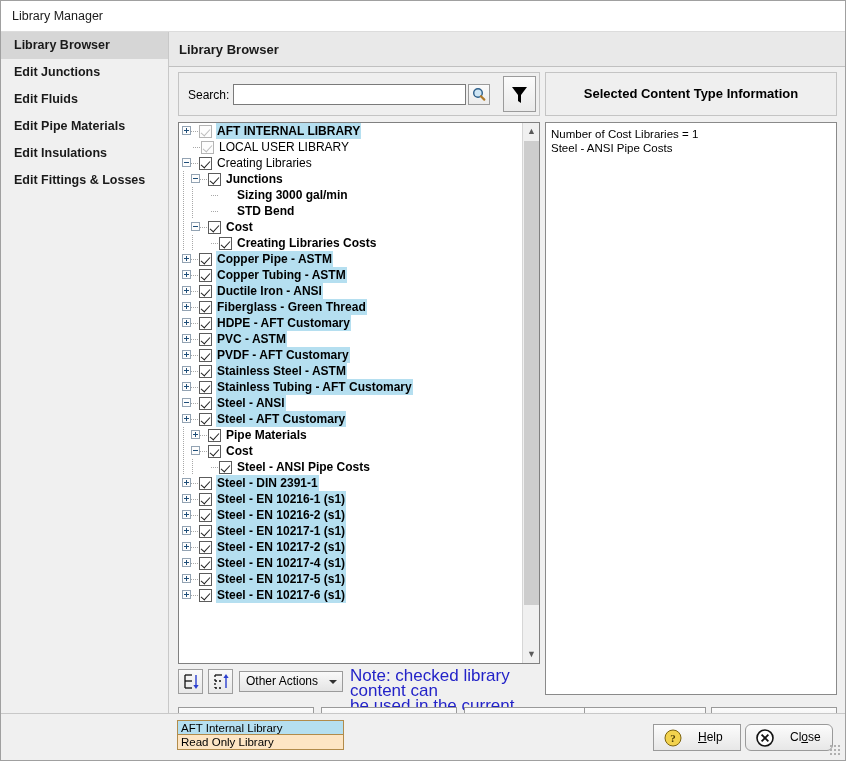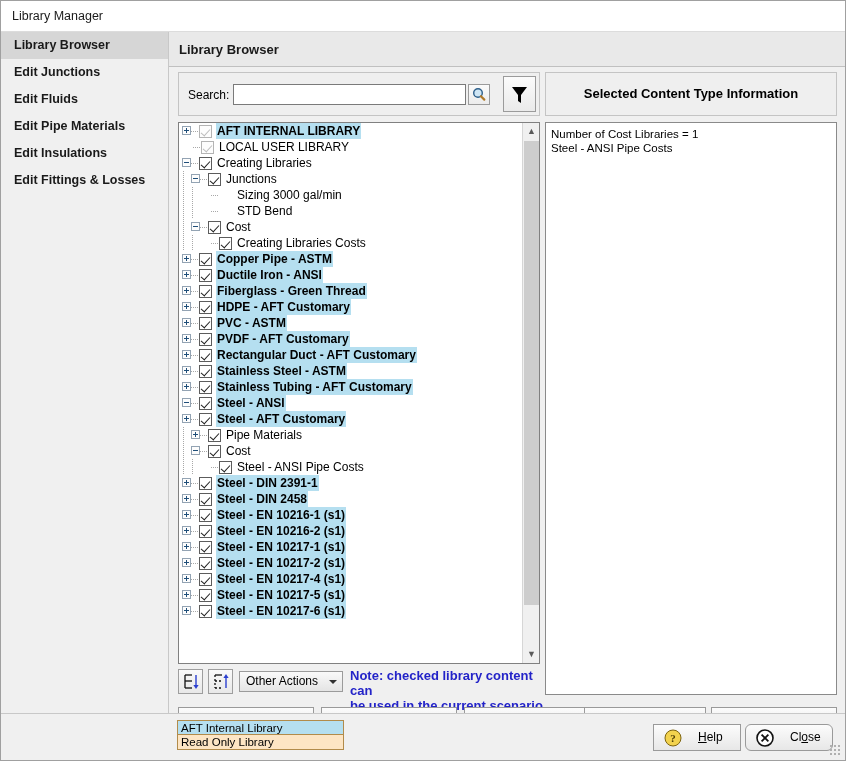--- a/index.html
+++ b/index.html
@@ -166,21 +166,21 @@
     width: 4px; height: 8px;
     border: solid #202020;
     border-width: 0 1.7px 1.7px 0;
     transform: rotate(42deg);
   }
   .cbx.disabled.checked::after { border-color: #bdbdbd; }
   .tlabel {
     display: inline-block; vertical-align: top;
     margin-left: 4px;
     padding: 0 1px;
-    height: 16px; line-height: 16px;
+    height: 16px; line-height: 16px; font-weight: bold;
   }
   .tlabel.hl { background: #b5dff0; font-weight: bold; }
   .tlabel.bold { font-weight: normal; }
 
   
   .vscroll {
     position: absolute; right: 0; top: 0; width: 17px; bottom: 0;
     background: #f0f0f0;
     border-left: 1px solid #d6d6d6;
   }
@@ -225,21 +225,21 @@
   }
   .other-actions .oa-arrow {
     position: absolute; right: 5px; top: 8px;
     width: 0; height: 0;
     border-left: 4px solid transparent;
     border-right: 4px solid transparent;
     border-top: 4px solid #303030;
   }
   .note {
     position: absolute; left: 172px; top: 0px; width: 200px;
-    color: #2323c8; font-size: 13px; line-height: 15px; font-weight: bold;
+    color: #2323c8; font-size: 17px; line-height: 15px;
   }
 
   
   .info-header {
     position: absolute; left: 376px; top: 40px; width: 292px; height: 44px;
     background: #efefef;
     border: 1px solid #c4c4c4;
     text-align: center;
   }
   .info-header .ih-title {
@@ -347,35 +347,34 @@
       <div class="tree-inner" id="tree-inner">
           <div class="trow"><span class="spacer" style="width:3px"></span><span class="plusminus plus"></span><span class="dots"></span><span class="cbx checked disabled"></span><span class="tlabel hl">AFT INTERNAL LIBRARY</span></div>
           <div class="trow"><span class="spacer" style="width:3px"></span><span class="spacer" style="width:11px"></span><span class="dots"></span><span class="cbx checked disabled"></span><span class="tlabel bold">LOCAL USER LIBRARY</span></div>
           <div class="trow"><span class="spacer" style="width:3px"></span><span class="plusminus minus"></span><span class="dots"></span><span class="cbx checked"></span><span class="tlabel bold">Creating Libraries</span></div>
           <div class="trow"><span class="vline"></span><span class="spacer" style="width:3px"></span><span class="plusminus minus"></span><span class="dots"></span><span class="cbx checked"></span><span class="tlabel">Junctions</span></div>
           <div class="trow"><span class="vline"></span><span class="vline"></span><span class="spacer" style="width:3px"></span><span class="spacer" style="width:11px"></span><span class="dots"></span><span class="spacer" style="width:13px"></span><span class="tlabel">Sizing 3000 gal/min</span></div>
           <div class="trow"><span class="vline"></span><span class="vline"></span><span class="spacer" style="width:3px"></span><span class="spacer" style="width:11px"></span><span class="dots"></span><span class="spacer" style="width:13px"></span><span class="tlabel">STD Bend</span></div>
           <div class="trow"><span class="vline"></span><span class="spacer" style="width:3px"></span><span class="plusminus minus"></span><span class="dots"></span><span class="cbx checked"></span><span class="tlabel">Cost</span></div>
           <div class="trow"><span class="vline"></span><span class="vline"></span><span class="spacer" style="width:3px"></span><span class="spacer" style="width:11px"></span><span class="dots"></span><span class="cbx checked"></span><span class="tlabel">Creating Libraries Costs</span></div>
           <div class="trow"><span class="spacer" style="width:3px"></span><span class="plusminus plus"></span><span class="dots"></span><span class="cbx checked"></span><span class="tlabel hl">Copper Pipe - ASTM</span></div>
+          <div class="trow"><span class="spacer" style="width:3px"></span><span class="plusminus plus"></span><span class="dots"></span><span class="cbx checked"></span><span class="tlabel hl">Copper Tubing - ASTM</span></div>
           <div class="trow"><span class="spacer" style="width:3px"></span><span class="plusminus plus"></span><span class="dots"></span><span class="cbx checked"></span><span class="tlabel hl">Ductile Iron - ANSI</span></div>
           <div class="trow"><span class="spacer" style="width:3px"></span><span class="plusminus plus"></span><span class="dots"></span><span class="cbx checked"></span><span class="tlabel hl">Fiberglass - Green Thread</span></div>
           <div class="trow"><span class="spacer" style="width:3px"></span><span class="plusminus plus"></span><span class="dots"></span><span class="cbx checked"></span><span class="tlabel hl">HDPE - AFT Customary</span></div>
           <div class="trow"><span class="spacer" style="width:3px"></span><span class="plusminus plus"></span><span class="dots"></span><span class="cbx checked"></span><span class="tlabel hl">PVC - ASTM</span></div>
           <div class="trow"><span class="spacer" style="width:3px"></span><span class="plusminus plus"></span><span class="dots"></span><span class="cbx checked"></span><span class="tlabel hl">PVDF - AFT Customary</span></div>
-          <div class="trow"><span class="spacer" style="width:3px"></span><span class="plusminus plus"></span><span class="dots"></span><span class="cbx checked"></span><span class="tlabel hl">Rectangular Duct - AFT Customary</span></div>
           <div class="trow"><span class="spacer" style="width:3px"></span><span class="plusminus plus"></span><span class="dots"></span><span class="cbx checked"></span><span class="tlabel hl">Stainless Steel - ASTM</span></div>
           <div class="trow"><span class="spacer" style="width:3px"></span><span class="plusminus plus"></span><span class="dots"></span><span class="cbx checked"></span><span class="tlabel hl">Stainless Tubing - AFT Customary</span></div>
           <div class="trow"><span class="spacer" style="width:3px"></span><span class="plusminus minus"></span><span class="dots"></span><span class="cbx checked"></span><span class="tlabel hl">Steel - ANSI</span></div>
           <div class="trow"><span class="spacer" style="width:3px"></span><span class="plusminus plus"></span><span class="dots"></span><span class="cbx checked"></span><span class="tlabel hl">Steel - AFT Customary</span></div>
           <div class="trow"><span class="vline"></span><span class="spacer" style="width:3px"></span><span class="plusminus plus"></span><span class="dots"></span><span class="cbx checked"></span><span class="tlabel">Pipe Materials</span></div>
           <div class="trow"><span class="vline"></span><span class="spacer" style="width:3px"></span><span class="plusminus minus"></span><span class="dots"></span><span class="cbx checked"></span><span class="tlabel">Cost</span></div>
           <div class="trow"><span class="vline"></span><span class="vline"></span><span class="spacer" style="width:3px"></span><span class="spacer" style="width:11px"></span><span class="dots"></span><span class="cbx checked"></span><span class="tlabel">Steel - ANSI Pipe Costs</span></div>
           <div class="trow"><span class="spacer" style="width:3px"></span><span class="plusminus plus"></span><span class="dots"></span><span class="cbx checked"></span><span class="tlabel hl">Steel - DIN 2391-1</span></div>
-          <div class="trow"><span class="spacer" style="width:3px"></span><span class="plusminus plus"></span><span class="dots"></span><span class="cbx checked"></span><span class="tlabel hl">Steel - DIN 2458</span></div>
           <div class="trow"><span class="spacer" style="width:3px"></span><span class="plusminus plus"></span><span class="dots"></span><span class="cbx checked"></span><span class="tlabel hl">Steel - EN 10216-1 (s1)</span></div>
           <div class="trow"><span class="spacer" style="width:3px"></span><span class="plusminus plus"></span><span class="dots"></span><span class="cbx checked"></span><span class="tlabel hl">Steel - EN 10216-2 (s1)</span></div>
           <div class="trow"><span class="spacer" style="width:3px"></span><span class="plusminus plus"></span><span class="dots"></span><span class="cbx checked"></span><span class="tlabel hl">Steel - EN 10217-1 (s1)</span></div>
           <div class="trow"><span class="spacer" style="width:3px"></span><span class="plusminus plus"></span><span class="dots"></span><span class="cbx checked"></span><span class="tlabel hl">Steel - EN 10217-2 (s1)</span></div>
           <div class="trow"><span class="spacer" style="width:3px"></span><span class="plusminus plus"></span><span class="dots"></span><span class="cbx checked"></span><span class="tlabel hl">Steel - EN 10217-4 (s1)</span></div>
           <div class="trow"><span class="spacer" style="width:3px"></span><span class="plusminus plus"></span><span class="dots"></span><span class="cbx checked"></span><span class="tlabel hl">Steel - EN 10217-5 (s1)</span></div>
           <div class="trow"><span class="spacer" style="width:3px"></span><span class="plusminus plus"></span><span class="dots"></span><span class="cbx checked"></span><span class="tlabel hl">Steel - EN 10217-6 (s1)</span></div>
         </div>
       <div class="vscroll">
         <div class="vs-arrow up">▲</div>

